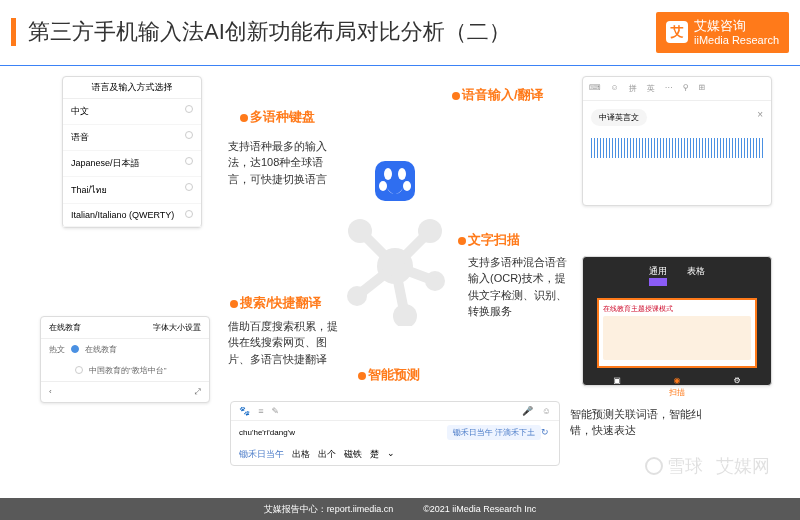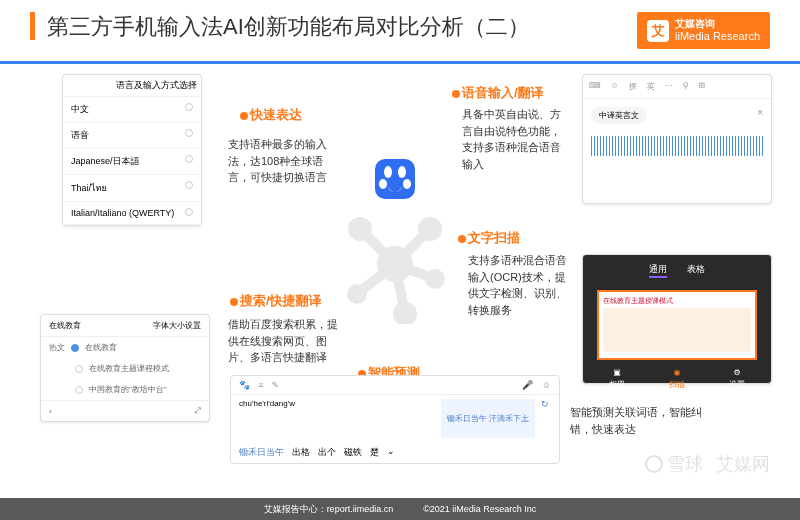--- a/index.html
+++ b/index.html
@@ -1,69 +1,69 @@
 <!DOCTYPE html>
 <html><head>
 <meta charset="utf-8">
 <style>
 *{margin:0;padding:0;box-sizing:border-box;font-family:"Microsoft YaHei",Arial,sans-serif}
 body{width:800px;height:520px;background:#fff;position:relative;overflow:hidden}
-.header{display:flex;padding:12px 30px;border-bottom:3px solid #3b82f6}
+.header{display:flex;align-items:center;padding:12px 11px;border-bottom:1px solid #3b82f6}
 .hbar{width:5px;height:28px;background:#ff7a1a;margin-right:12px}
 .htitle{font-size:22px;color:#333;flex:1}
 .logo{background:#ff7a1a;color:#fff;padding:6px 10px;display:flex;align-items:center;gap:6px;border-radius:2px}
 .logo-icon{width:22px;height:22px;background:#fff;border-radius:4px;display:flex;align-items:center;justify-content:center;color:#ff7a1a;font-weight:bold;font-size:13px}
 .logo-txt{font-size:11px;line-height:1.2}
-.logo-txt .cn{font-size:10px;font-weight:bold}
+.logo-txt .cn{font-size:13px;font-weight:normal}
 .stage{position:relative;width:100%;height:440px}
 .ftitle{position:absolute;color:#ff7a1a;font-size:13px;font-weight:bold}
 .fdesc{position:absolute;font-size:11px;color:#333;line-height:1.5}
 .dot{position:absolute;width:8px;height:8px;background:#ff7a1a;border-radius:50%}
 .panel{position:absolute;background:#fff;border:1px solid #ddd;border-radius:4px;box-shadow:0 1px 3px rgba(0,0,0,0.1);font-size:9px}
 .panel-lang{left:62px;top:10px;width:140px}
-.panel-lang .ph{text-align:right;padding:4px;font-size:9px;border-bottom:1px solid #eee}
+.panel-lang .ph{text-align:center;padding:4px;font-size:9px;border-bottom:1px solid #eee}
 .panel-lang .row{display:flex;justify-content:space-between;padding:6px 8px;border-bottom:1px solid #f5f5f5}
 .panel-lang .row .circ{width:8px;height:8px;border:1px solid #ccc;border-radius:50%}
 .panel-search{left:40px;top:250px;width:170px}
 .panel-search .ph2{display:flex;justify-content:space-between;padding:5px 8px;border-bottom:1px solid #eee;font-size:8px}
 .panel-search .srow{display:flex;align-items:center;gap:6px;padding:5px 8px;font-size:8px;color:#666}
 .panel-search .sc{width:8px;height:8px;border:1px solid #ccc;border-radius:50%;flex-shrink:0}
 .panel-search .sc.on{background:#4a90e2;border-color:#4a90e2}
 .panel-voice{right:28px;top:10px;width:190px;height:130px}
 .panel-voice .ptop{display:flex;gap:10px;padding:6px;border-bottom:1px solid #eee;font-size:8px;color:#999}
 .panel-voice .pbody{padding:8px;position:relative}
 .panel-voice .pill{display:inline-block;background:#f5f5f5;padding:3px 8px;border-radius:10px;font-size:8px}
 .panel-voice .pclose{position:absolute;right:8px;top:8px;color:#999;font-size:10px}
 .panel-voice .wave{margin-top:12px;height:20px;background:repeating-linear-gradient(90deg,#4a90e2 0 1px,transparent 1px 3px)}
 .panel-voice .pbot{display:flex;position:absolute;bottom:0;left:0;right:0;height:22px}
 .panel-voice .pbot div{flex:1;display:flex;align-items:center;justify-content:center;font-size:8px;border-right:1px solid #eee}
 .panel-voice .pbot .done{background:#fff}
 .panel-voice .pbot .blue{background:#a8c8f0}
 .panel-ocr{right:28px;top:190px;width:190px;height:130px;background:#2a2a2a;color:#fff}
 .panel-ocr .otabs{display:flex;justify-content:center;gap:20px;padding:8px;font-size:9px}
-.panel-ocr .otabs .act{border-bottom:2px solid #8b5cf6}
+.panel-ocr .otabs .act{border-bottom:8px solid #8b5cf6}
 .panel-ocr .oinner{margin:4px 14px;background:#fff;color:#333;height:70px;border:2px solid #ff7a1a;border-radius:2px;padding:4px;font-size:7px;position:relative}
 .panel-ocr .corner{position:absolute;width:8px;height:8px;border:2px solid #ff7a1a}
 .panel-ocr .c1{top:-2px;left:-2px;border-right:none;border-bottom:none}
 .panel-ocr .c2{top:-2px;right:-2px;border-left:none;border-bottom:none}
 .panel-ocr .c3{bottom:-2px;left:-2px;border-right:none;border-top:none}
 .panel-ocr .c4{bottom:-2px;right:-2px;border-left:none;border-top:none}
 .panel-ocr .obot{display:flex;justify-content:space-around;padding:4px;font-size:8px}
 .panel-ocr .obot .ob{display:flex;flex-direction:column;align-items:center;gap:2px}
 .panel-ocr .obot .scan{color:#ff7a1a}
 .center-logo{position:absolute;left:370px;top:90px;width:50px;height:50px}
 .center-logo svg{width:100%;height:100%}
 .hub{position:absolute;left:345px;top:140px;width:100px;height:120px}
 .hub svg{width:100%;height:100%}
 .ime{position:absolute;left:230px;bottom:40px;width:330px;background:#fff;border:1px solid #ddd;border-radius:4px;font-size:9px}
 .ime .r1{display:flex;align-items:center;padding:4px 8px;gap:8px;color:#999;border-bottom:1px solid #eee}
 .ime .r1 .sp{flex:1}
-.ime .r2{padding:4px 8px;display:flex;align-items:flex-start;gap:6px}
+.ime .r2{padding:4px 8px;display:flex;align-items:center;}
 .ime .r2 .pin{flex:1;font-size:8px}
-.ime .r2 .rec{background:#eef4ff;padding:14px 6px;border-radius:3px;font-size:8px;color:#4a7bc8}
+.ime .r2 .rec{background:#eef4ff;padding:2px 6px;border-radius:3px;font-size:8px;color:#4a7bc8}
 .ime .r2 .ref{width:10px;height:10px;color:#4a7bc8}
 .ime .r3{display:flex;gap:8px;padding:4px 8px;font-size:9px}
 .ime .r3 .c1{color:#4a7bc8}
 .footer{position:absolute;bottom:0;left:0;right:0;height:22px;background:rgba(0,0,0,0.65);color:#fff;font-size:9px;display:flex;align-items:center;justify-content:center;gap:30px}
 .wmark{position:absolute;right:30px;bottom:28px;color:rgba(0,0,0,0.12);font-size:18px;display:flex;align-items:center;gap:4px}
 .wmark .wi{width:18px;height:18px;border:2px solid rgba(0,0,0,0.12);border-radius:50%}
 </style>
 </head>
 <body>
 
@@ -98,27 +98,26 @@
           <circle cx="15" cy="25" r="12"></circle>
           <circle cx="85" cy="25" r="12"></circle>
           <circle cx="12" cy="90" r="10"></circle>
           <circle cx="60" cy="110" r="12"></circle>
           <circle cx="90" cy="75" r="10"></circle>
           <path d="M50 60 L15 25 M50 60 L85 25 M50 60 L12 90 M50 60 L60 110 M50 60 L90 75" stroke="#e8e8e8" stroke-width="10" fill="none"></path>
         </g>
       </svg>
   </div>
 
-  <div class="ftitle" style="left:250px;top:42px">快速表达</div>
+  <div class="ftitle" style="left:250px;top:42px">多语种键盘</div>
   <div class="dot" style="left:240px;top:48px"></div>
   <div class="fdesc" style="left:228px;top:72px;width:110px">支持语种最多的输入法，达108种全球语言，可快捷切换语言</div>
 
   <div class="ftitle" style="left:462px;top:20px">语音输入/翻译</div>
   <div class="dot" style="left:452px;top:26px"></div>
-  <div class="fdesc" style="left:462px;top:42px;width:100px">具备中英自由说、方言自由说特色功能，支持多语种混合语音输入</div>
 
   <div class="ftitle" style="left:468px;top:165px">文字扫描</div>
   <div class="dot" style="left:458px;top:171px"></div>
   <div class="fdesc" style="left:468px;top:188px;width:100px">支持多语种混合语音输入(OCR)技术，提供文字检测、识别、转换服务</div>
 
   <div class="ftitle" style="left:240px;top:228px">搜索/快捷翻译</div>
   <div class="dot" style="left:230px;top:234px"></div>
   <div class="fdesc" style="left:228px;top:252px;width:110px">借助百度搜索积累，提供在线搜索网页、图片、多语言快捷翻译</div>
 
   <div class="ftitle" style="left:368px;top:300px">智能预测</div>
@@ -151,25 +150,20 @@
 
   <div class="panel panel-search">
     <div class="ph2">
         <span>在线教育</span>
         <span>字体大小设置</span>
       </div>
     <div class="srow">
         <span>热文</span>
         <span class="sc on"></span>
         <span>在线教育</span>
-      </div>
-    <div class="srow">
-        <span style="width:20px"></span>
-        <span class="sc"></span>
-        <span>在线教育主题课程模式</span>
       </div>
     <div class="srow">
         <span style="width:20px"></span>
         <span class="sc"></span>
         <span>中国教育的"教培中台"</span>
       </div>
     <div class="srow" style="justify-content:space-between;border-top:1px solid #eee">
         <span>‹</span>
         <span>⤢</span>
       </div>

